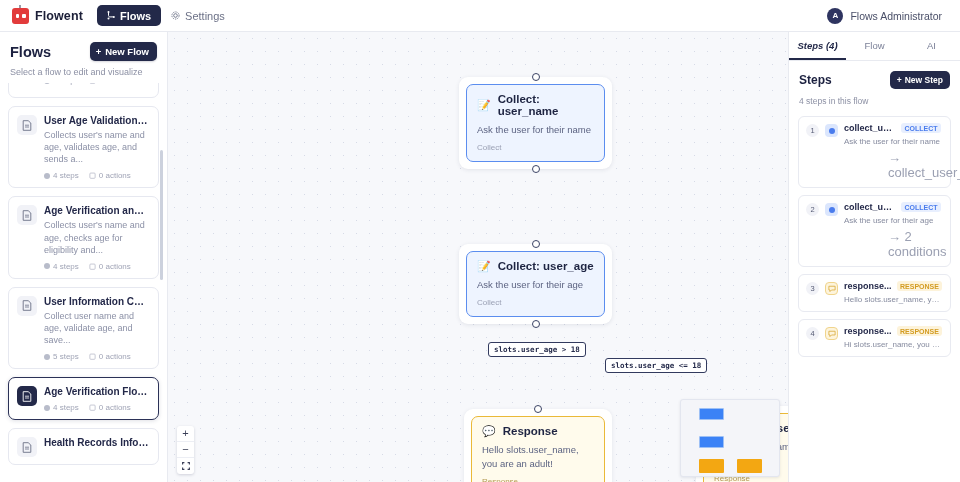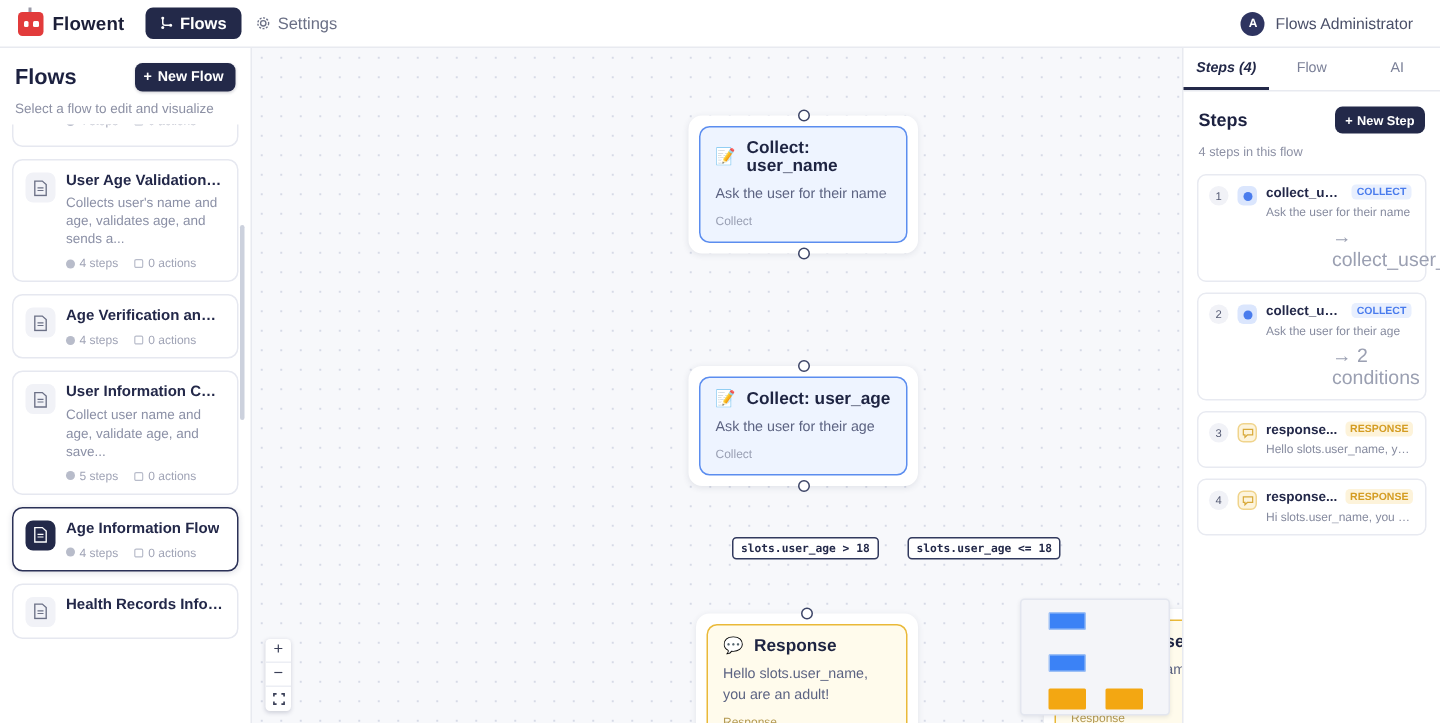--- a/index.html
+++ b/index.html
@@ -378,20 +378,21 @@
             </div>
             <div class="flow-card">
               <div class="flow-ico">
                 <svg width="10" height="11" viewBox="0 0 10 11">
                   <path d="M1.2 0.7h5L8.8 3v7.3H1.2z" fill="none" stroke="#6b7086" stroke-width="0.9"></path>
                   <path d="M3 5.2h4M3 7h4" stroke="#6b7086" stroke-width="0.8"></path>
                 </svg>
               </div>
               <div class="flow-body">
                 <div class="flow-name">Age Verification and Welco...</div>
+                <div class="flow-desc">Collects user's name and age, checks age for eligibility and...</div>
                 <div class="flow-meta">
                   <span>
                     <i class="dotm"></i>
                     <b style="font-weight:normal">4 steps</b>
                   </span>
                   <span>
                     <svg width="7" height="7" viewBox="0 0 8 8">
                       <rect x="1" y="1.2" width="6" height="6" rx="1" fill="none" stroke="#b8bcca" stroke-width="0.9"></rect>
                     </svg>
                     <b style="font-weight:normal">0 actions</b>
@@ -424,21 +425,21 @@
               </div>
             </div>
             <div class="flow-card selected">
               <div class="flow-ico">
                 <svg width="10" height="11" viewBox="0 0 10 11">
                   <path d="M1.2 0.7h5L8.8 3v7.3H1.2z" fill="none" stroke="#ffffff" stroke-width="0.9"></path>
                   <path d="M3 5.2h4M3 7h4" stroke="#ffffff" stroke-width="0.8"></path>
                 </svg>
               </div>
               <div class="flow-body">
-                <div class="flow-name">Age Information Flow</div>
+                <div class="flow-name">Age Verification Flows</div>
                 <div class="flow-meta">
                   <span>
                     <i class="dotm"></i>
                     <b style="font-weight:normal">4 steps</b>
                   </span>
                   <span>
                     <svg width="7" height="7" viewBox="0 0 8 8">
                       <rect x="1" y="1.2" width="6" height="6" rx="1" fill="none" stroke="#b8bcca" stroke-width="0.9"></rect>
                     </svg>
                     <b style="font-weight:normal">0 actions</b>
@@ -498,21 +499,21 @@
               <span class="node-emoji">📝</span>
               <span class="node-title">Collect: user_age</span>
             </div>
             <div class="node-desc">Ask the user for their age</div>
             <div class="node-kind">Collect</div>
           </div>
         </div>
         <span class="handle bottom"></span>
       </div>
 
-      <div class="edge-label" style="left:320px; top:326px;">slots.user_age &gt; 18</div>
+      <div class="edge-label" style="left:320px; top:310px;">slots.user_age &gt; 18</div>
       <div class="edge-label" style="left:437px; top:326px;">slots.user_age &lt;= 18</div>
 
       <div class="node node-response" style="left:296px; top:377px; width:148px;">
         <span class="handle top"></span>
         <div class="node-shell">
           <div class="node-inner">
             <div class="node-hrow">
               <span class="node-emoji">💬</span>
               <span class="node-title">Response</span>
             </div>

